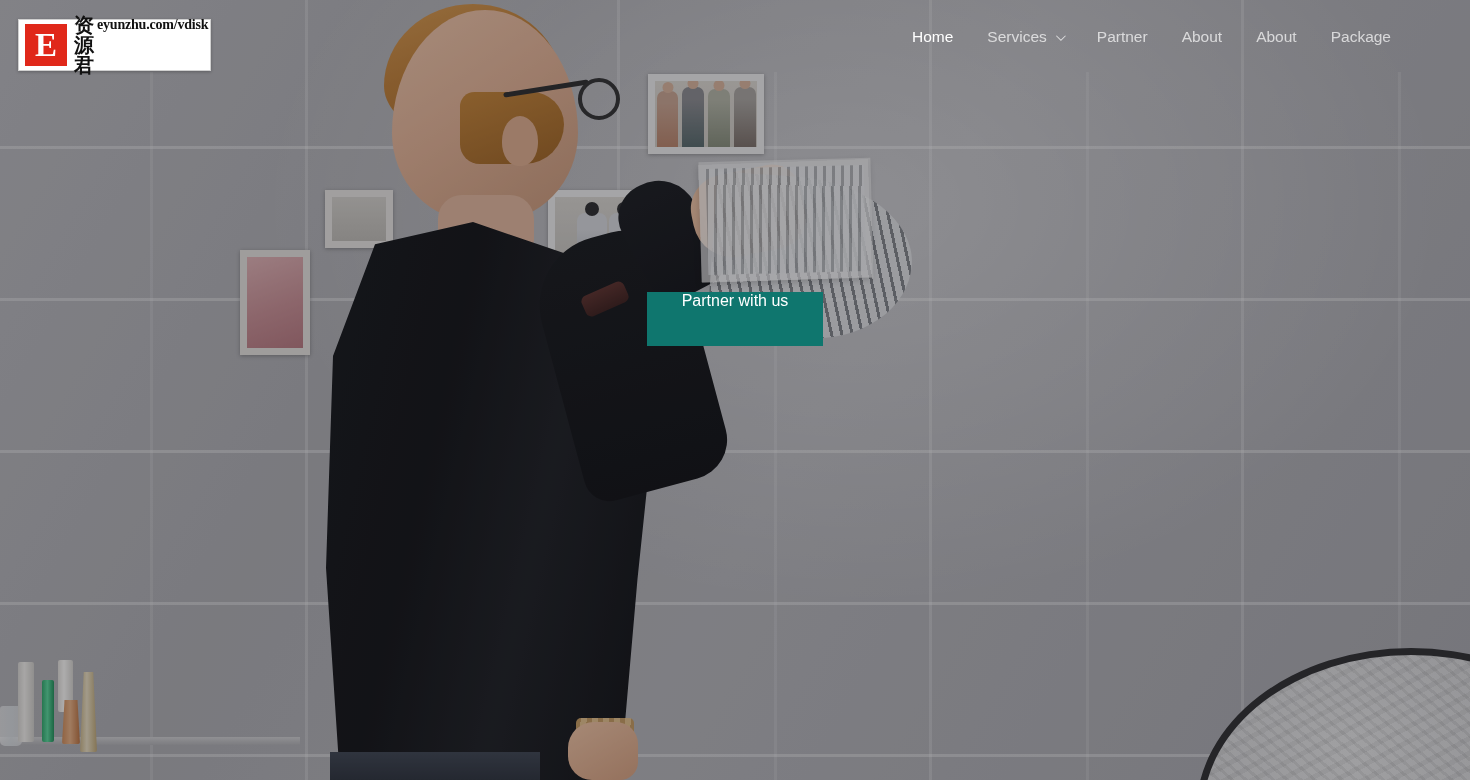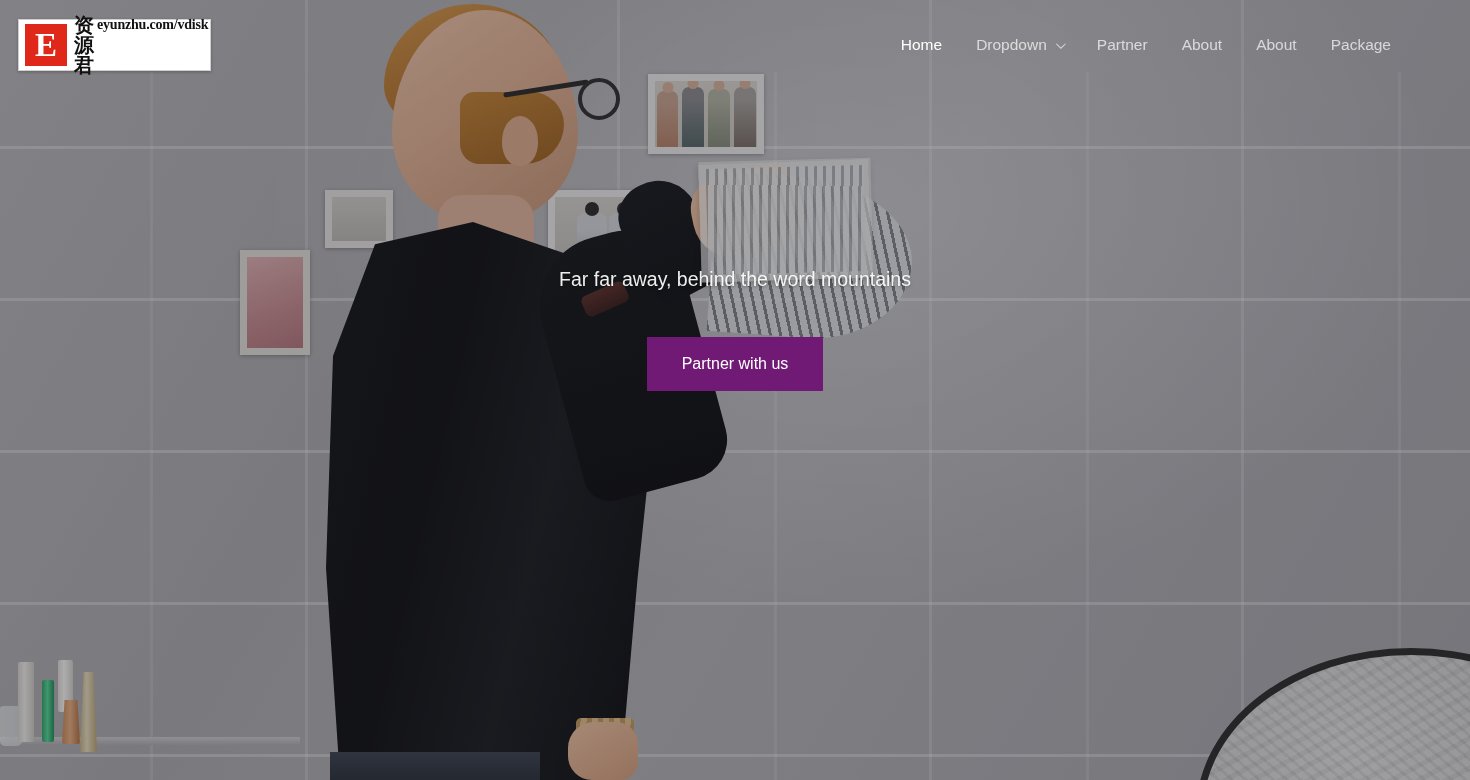--- a/index.html
+++ b/index.html
@@ -158,37 +158,37 @@
   .logo-mark span { color:#fff; font-family:"Liberation Serif","DejaVu Serif",serif;
     font-weight:700; font-size:33px; line-height:1; }
   .logo-txt { margin-left:7px; display:flex; flex-direction:row;
     justify-content:center; line-height:1; }
   .logo-cn { font-family:"DejaVu Sans","Liberation Sans",sans-serif;
     font-size:20px; font-weight:700; color:#111; letter-spacing:3px; }
   .logo-url { font-size:14px; font-weight:700; color:#111; margin-top:3px;
     letter-spacing:-.2px;font-family:Liberation Serif, serif; }
 
   
-  .nav { position:absolute; right:62px; top:36px; display:flex; align-items:center; gap:0; }
+  .nav { position:absolute; right:62px; top:28px; display:flex; align-items:center; gap:0; }
   .nav a { color:rgba(255,255,255,.70); font-size:15.5px; text-decoration:none;
     padding:0 17px; display:flex; align-items:center; gap:9px; white-space:nowrap; }
   .nav a.active { color:#ffffff; }
   .chev { display:inline-block; width:7px; height:7px; border-right:1.6px solid rgba(255,255,255,.7);
     border-bottom:1.6px solid rgba(255,255,255,.7); transform:rotate(45deg) translateY(-2px); }
 
   
   .hero { position:absolute; left:0; right:0; top:246px; text-align:center; }
   .hero h1 { color:#fff; font-size:52px; font-weight:700; line-height:1.18;
     max-width:700px; margin:0 auto; letter-spacing:.1px;
     text-shadow:0 1px 3px rgba(0,0,0,.25); }
   .hero .sub { color:rgba(255,255,255,.93); font-size:19.5px; margin-top:22px;
     text-shadow:0 1px 3px rgba(0,0,0,.3); }
   .cta { margin-top:46px; display:flex; justify-content:center; gap:14px; }
-  .btn-primary { background:#701a75; color:#fff; font-size:16px;
-    padding:0 32px; height:54px; display:flex; align-items:center;
+  .btn-primary { background:#0f766e; color:#fff; font-size:16px;
+    padding:0 32px; height:54px; display:flex; 
     justify-content:center; border:none; cursor:pointer; min-width:176px; }
   .btn-watch { background:#fff; color:#5a5a5a; font-size:17px; padding:0 30px;
     height:54px; display:flex; align-items:center; justify-content:center;
     gap:12px; border:none; cursor:pointer; min-width:132px; }
   .play { width:0; height:0; border-left:13px solid #5cb450;
     border-top:8px solid transparent; border-bottom:8px solid transparent; }
 </style>
 </head>
 <body>
 
@@ -283,39 +283,38 @@
       <div class="logo-cn">资源君</div>
       <div class="logo-url">eyunzhu.com/vdisk</div>
     </div>
   </div>
 
   <nav class="nav">
     <a href="#" class="active">
       <span>Home</span>
     </a>
     <a href="#">
-      <span>Dropdown</span>
+      <span>Services</span>
       <span class="chev"></span>
     </a>
     <a href="#">
       <span>Partner</span>
     </a>
     <a href="#">
       <span>About</span>
     </a>
     <a href="#">
       <span>About</span>
     </a>
     <a href="#">
       <span>Package</span>
     </a>
   </nav>
 
   <div class="hero">
-    <div class="sub">Far far away, behind the word mountains</div>
     <div class="cta">
       <button class="btn-primary">
         <span>Partner with us</span>
       </button>
     </div>
   </div>
 
 </div>
 
 </body></html>

